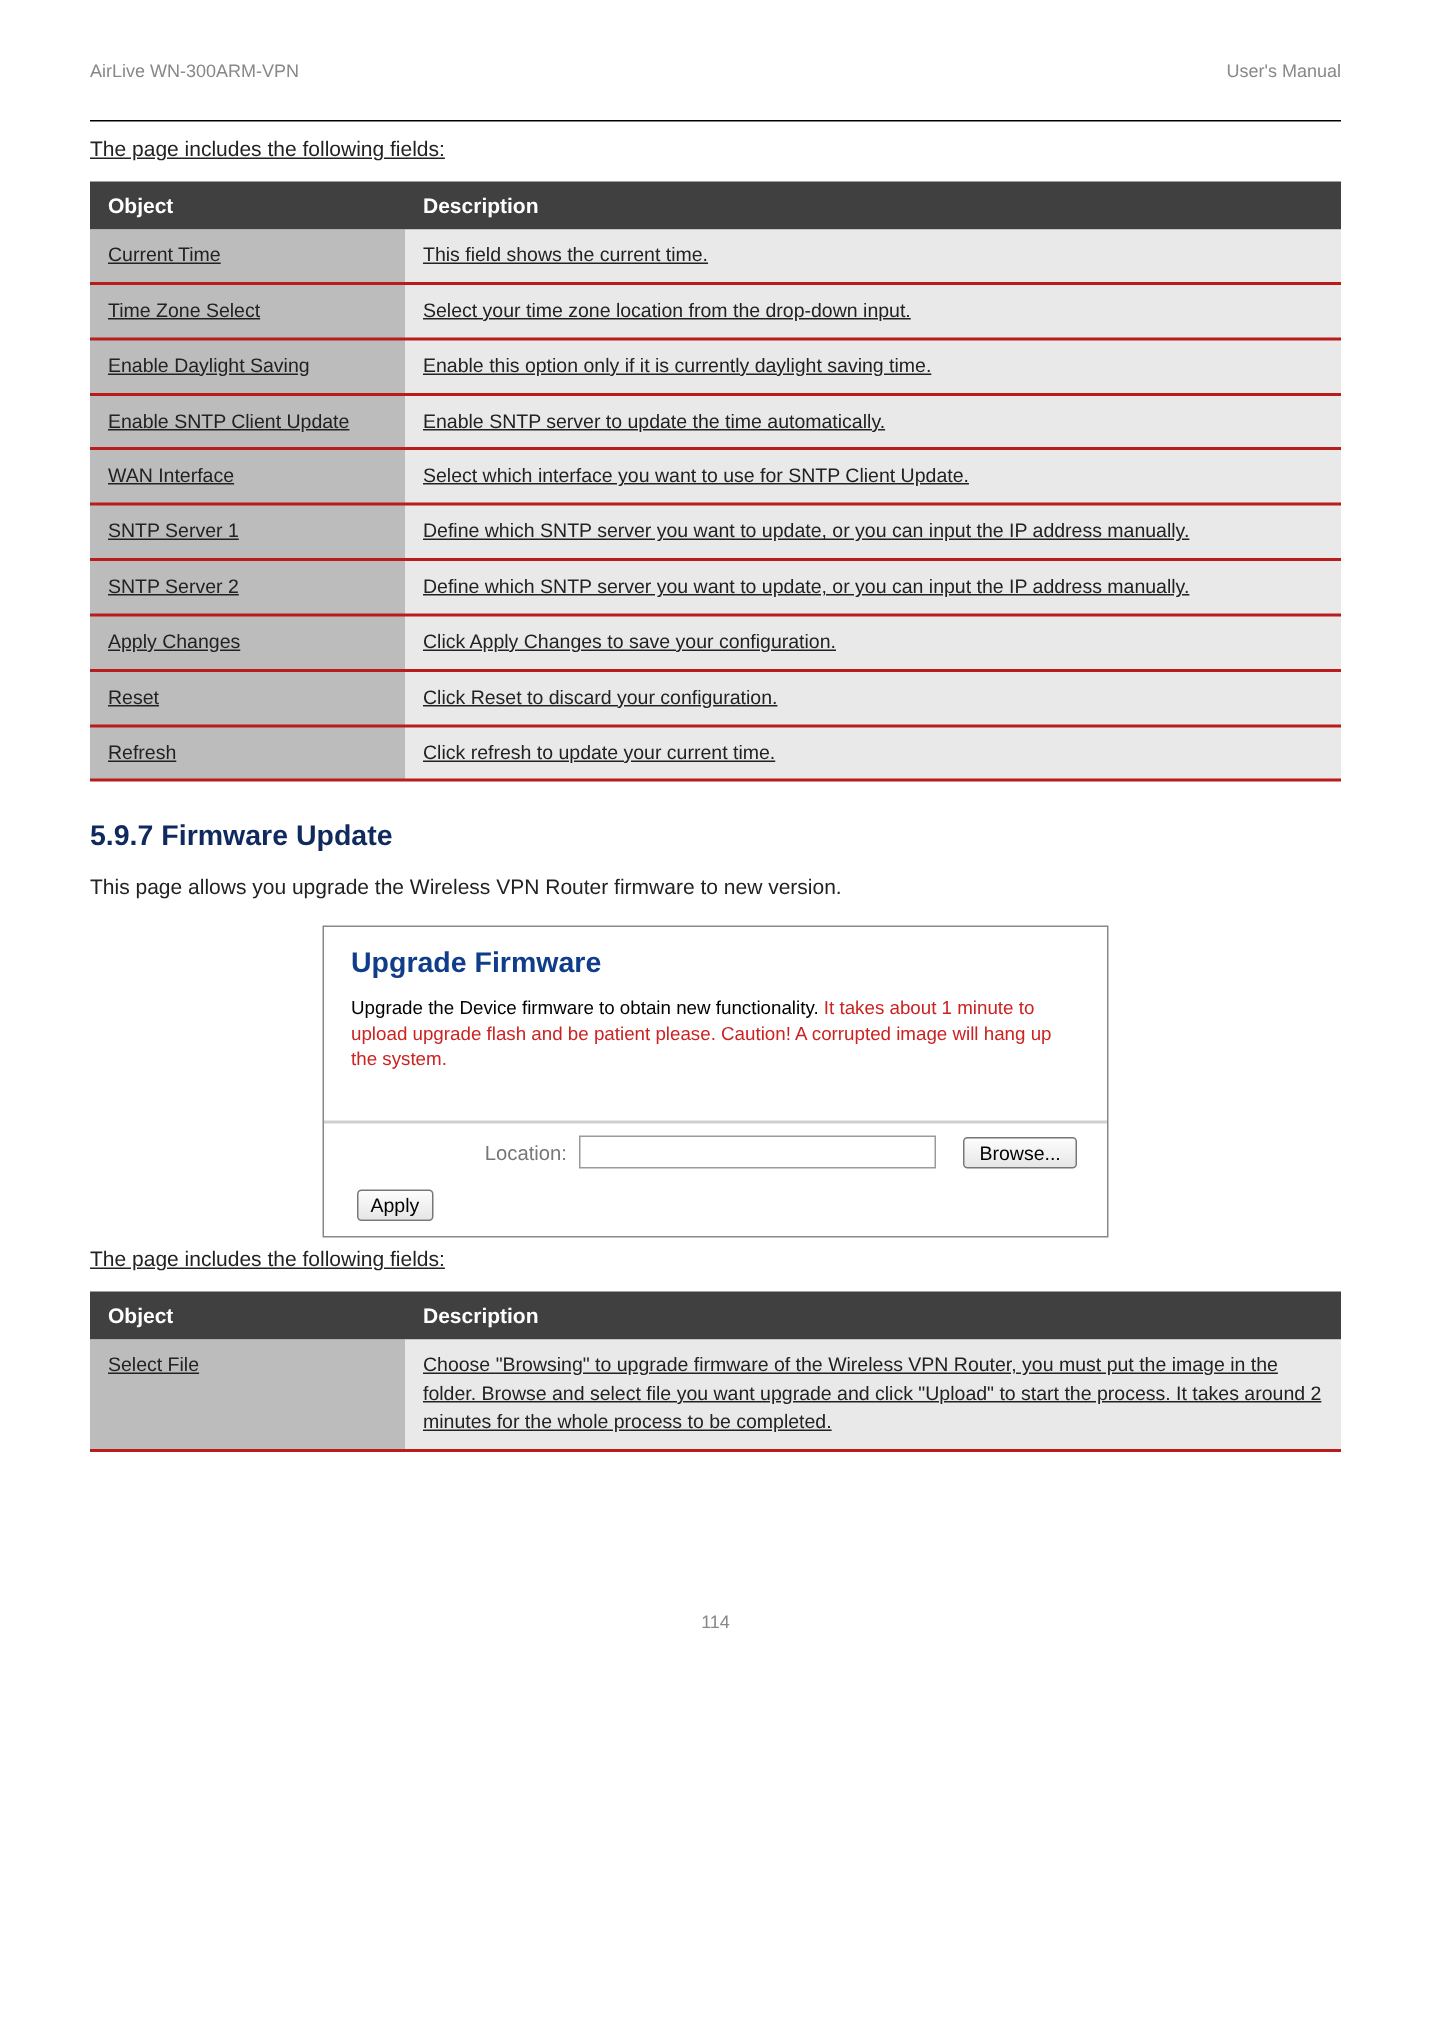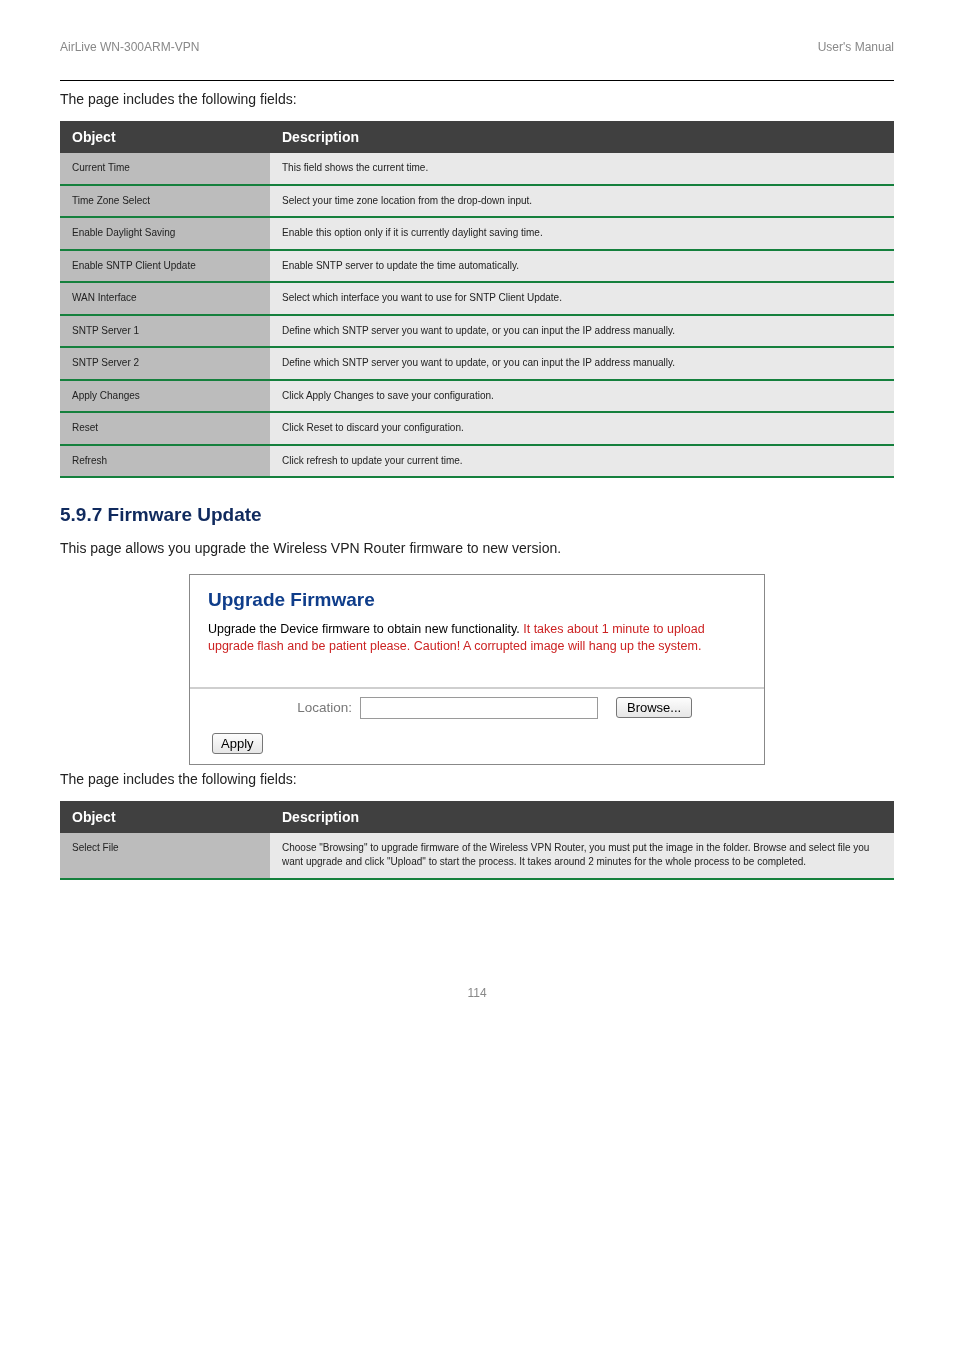--- a/index.html
+++ b/index.html
@@ -23,40 +23,42 @@
     display: flex;
     justify-content: space-between;
     font-size: 12px;
     color: #888;
     margin-bottom: 14px;
   }
   .intro-sentence {
     font-size: 14px;
     color: #222;
     margin-bottom: 14px;
+    text-decoration: underline;
   }
   table.object-table {
     width: 100%;
     border-collapse: collapse;
     margin-bottom: 26px;
   }
   table.object-table th {
     background: #404040;
     color: #fff;
     text-align: left;
     font-weight: bold;
     font-size: 14px;
     padding: 8px 12px;
   }
   table.object-table td {
-    border-bottom: 2px solid #15803d;
-    font-size: 10px;
+    border-bottom: 2px solid #b91c1c;
+    font-size: 13px;
     padding: 8px 12px;
     vertical-align: top;
     line-height: 1.45;
+    text-decoration: underline;
   }
   table.object-table td.label {
     background: #bcbcbc;
     color: #222;
     width: 210px;
   }
   table.object-table td.desc {
     background: #e9e9e9;
     color: #222;
   }
@@ -71,21 +73,21 @@
     color: #222;
     margin-bottom: 18px;
   }
   .figure-wrap {
     display: flex;
     justify-content: center;
     margin-bottom: 6px;
   }
   .figure {
     border: 1px solid #888;
-    width: 576px;
+    width: 524px;
     background: #fff;
   }
   .figure .card-head {
     padding: 14px 18px 4px 18px;
     border-bottom: 1px solid #cfcfcf;
   }
   .figure .card-title {
     color: #0f3d8a;
     font-size: 19px;
     font-weight: bold;

